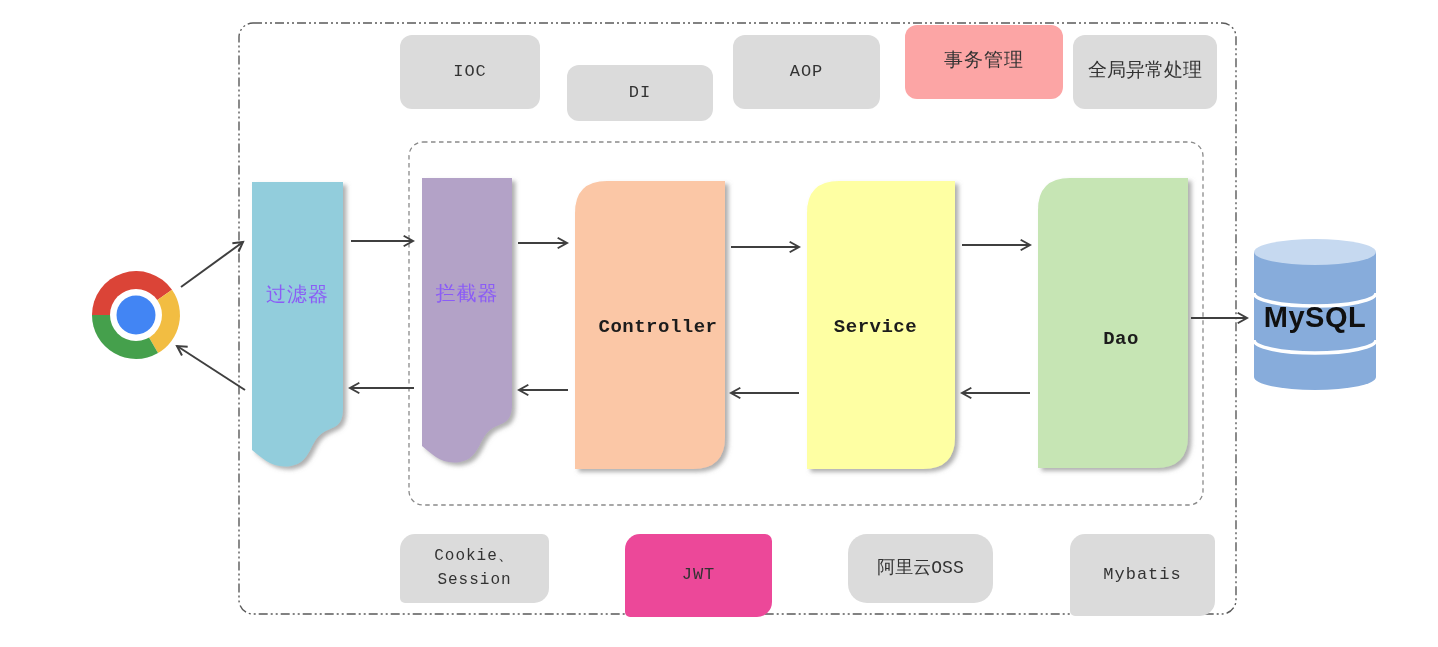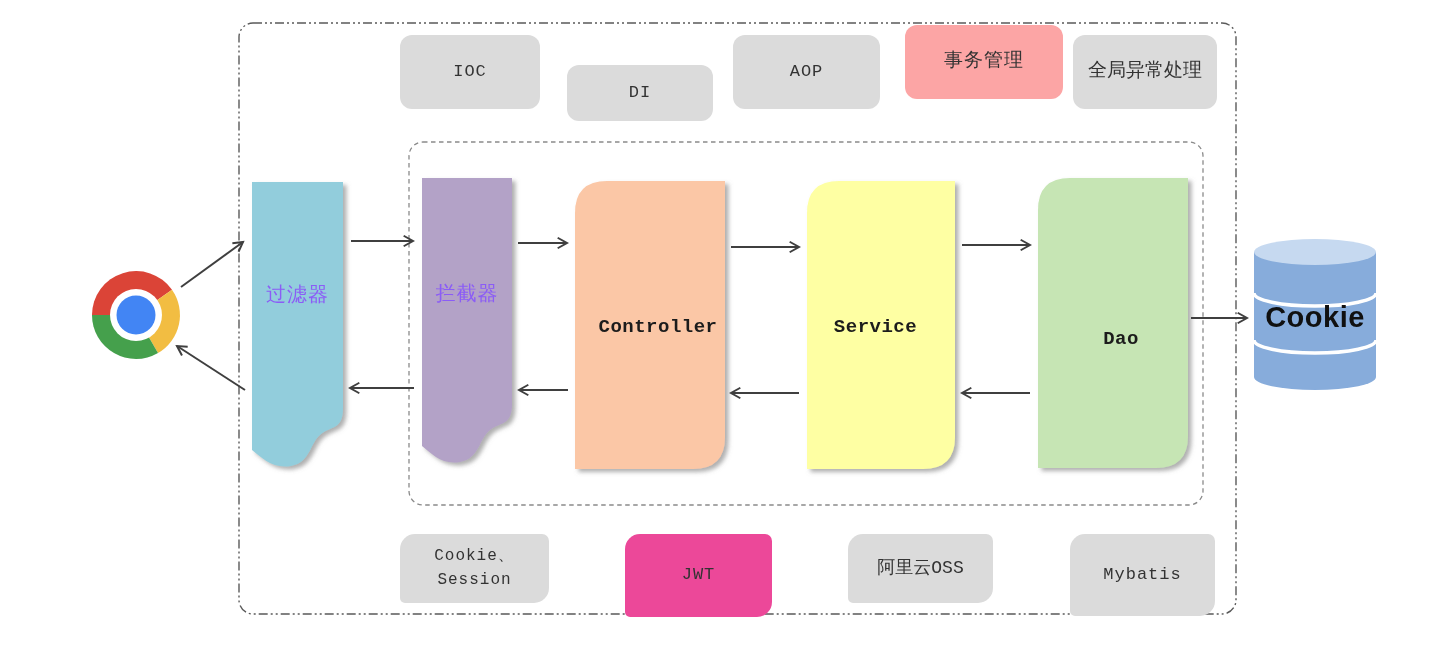--- a/index.html
+++ b/index.html
@@ -92,27 +92,27 @@
     <span style="font-size:19px;letter-spacing:0">全局异常处理</span>
   </div>
 
   <div class="fbox diag mono" style="left: 400px; top: 534px; width: 149px; height: 69px; background: rgb(219, 219, 219);">
     <span style="font-size:16px">Cookie、
 Session</span>
   </div>
   <div class="fbox diag mono" style="left: 625px; top: 534px; width: 147px; height: 83px; background: #ec4899;">
     <span>JWT</span>
   </div>
-  <div class="fbox diag mono" style="left: 848px; top: 534px; width: 145px; height: 69px; background: rgb(219, 219, 219);">
+  <div class="fbox diag mono" style="left: 848px; top: 534px; width: 145px; height: 69px; background: rgb(219, 219, 219); border-radius: 19px;">
     <span style="font-size:18px;letter-spacing:0">阿里云OSS</span>
   </div>
   <div class="fbox diag mono" style="left: 1070px; top: 534px; width: 145px; height: 82px; background: rgb(219, 219, 219);">
     <span>Mybatis</span>
   </div>
 
   <div class="node-label sans cjk-label" style="left:252px;top:281px;width:91px">过滤器</div>
   <div class="node-label sans cjk-label" style="left:422px;top:280px;width:90px">拦截器</div>
   <div class="node-label mono code-label" style="left:575px;top:316px;width:150px">Controller</div>
   <div class="node-label mono code-label" style="left:807px;top:316px;width:121px">Service</div>
   <div class="node-label mono code-label" style="left:1038px;top:328px;width:150px">Dao</div>
-  <div class="node-label sans db-label" style="left:1253px;top:301px;width:124px">Cookie</div>
+  <div class="node-label sans db-label" style="left:1253px;top:301px;width:124px">MySQL</div>
 
 </div>
 
 </body></html>

